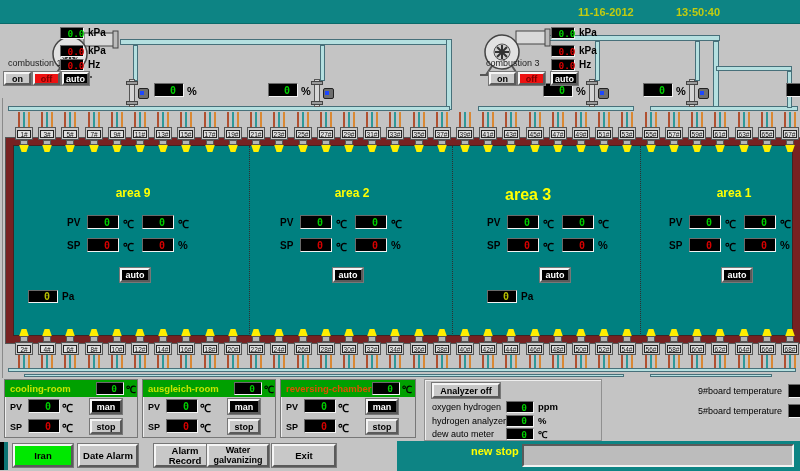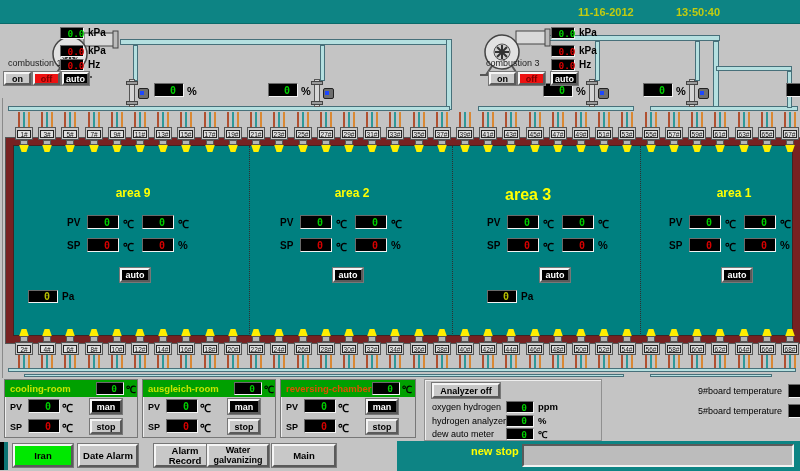--- a/index.html
+++ b/index.html
@@ -912,17 +912,17 @@
     <div class="lbl" style="left: 538px; top: 428px; font-size: 9.5px; font-weight: bold; color: rgb(0, 0, 0);">℃</div>
     <div class="lbl" style="left: 640px; top: 386px; width: 142px; text-align: right; font-size: 9px; z-index: 6;">9#board temperature</div>
     <div class="disp" style="left: 788px; top: 384px; width: 20px; height: 14px; color: rgb(0, 204, 0); font-size: 10px;"></div>
     <div class="lbl" style="left: 640px; top: 406px; width: 142px; text-align: right; font-size: 9px; z-index: 6;">5#board temperature</div>
     <div class="disp" style="left: 788px; top: 404px; width: 20px; height: 14px; color: rgb(0, 204, 0); font-size: 10px;"></div>
     <div style="left: 0px; top: 442px; width: 8px; height: 28px; background: linear-gradient(90deg, rgb(0, 0, 0) 45%, rgb(13, 117, 117) 45%); z-index: 6;"></div>
     <div class="btn3d" style="left: 13px; top: 444px; width: 60px; height: 23px; font-size: 9.5px; line-height: 1.05; padding: 0px 1px; background: rgb(0, 232, 0);">Iran</div>
     <div class="btn3d" style="left: 78px; top: 444px; width: 60px; height: 23px; font-size: 9.5px; line-height: 1.05; padding: 0px 1px;">Date Alarm</div>
     <div class="btn3d" style="left: 142px; top: 444px; width: 62px; height: 23px; font-size: 9.5px; line-height: 1.05; padding: 0px 1px; margin-left: 12px;">Alarm Record</div>
     <div class="btn3d" style="left: 207px; top: 444px; width: 62px; height: 23px; font-size: 9px; line-height: 1.05; padding: 0px 1px;">Water galvanizing</div>
-    <div class="btn3d" style="left: 272px; top: 444px; width: 64px; height: 23px; font-size: 9.5px; line-height: 1.05; padding: 0px 1px;">Main</div>
+    <div class="btn3d" style="left: 272px; top: 444px; width: 64px; height: 23px; font-size: 9.5px; line-height: 1.05; padding: 0px 1px;">Exit</div>
     <div style="left: 397px; top: 441px; width: 403px; height: 30px; background: rgb(13, 132, 132); z-index: 5;"></div>
     <div class="lbl" style="left: 471px; top: 445px; width: 46px; text-align: right; font-size: 11px; font-weight: bold; color: rgb(255, 255, 0); line-height: 1.1; z-index: 6;">new stop</div>
     <div style="left: 522px; top: 444px; width: 272px; height: 23px; background: rgb(188, 188, 188); border-width: 2px; border-style: solid; border-color: rgb(90, 90, 90) rgb(242, 242, 242) rgb(242, 242, 242) rgb(90, 90, 90); border-image: initial; z-index: 6;"></div>
   </div>
 
 </body></html>

